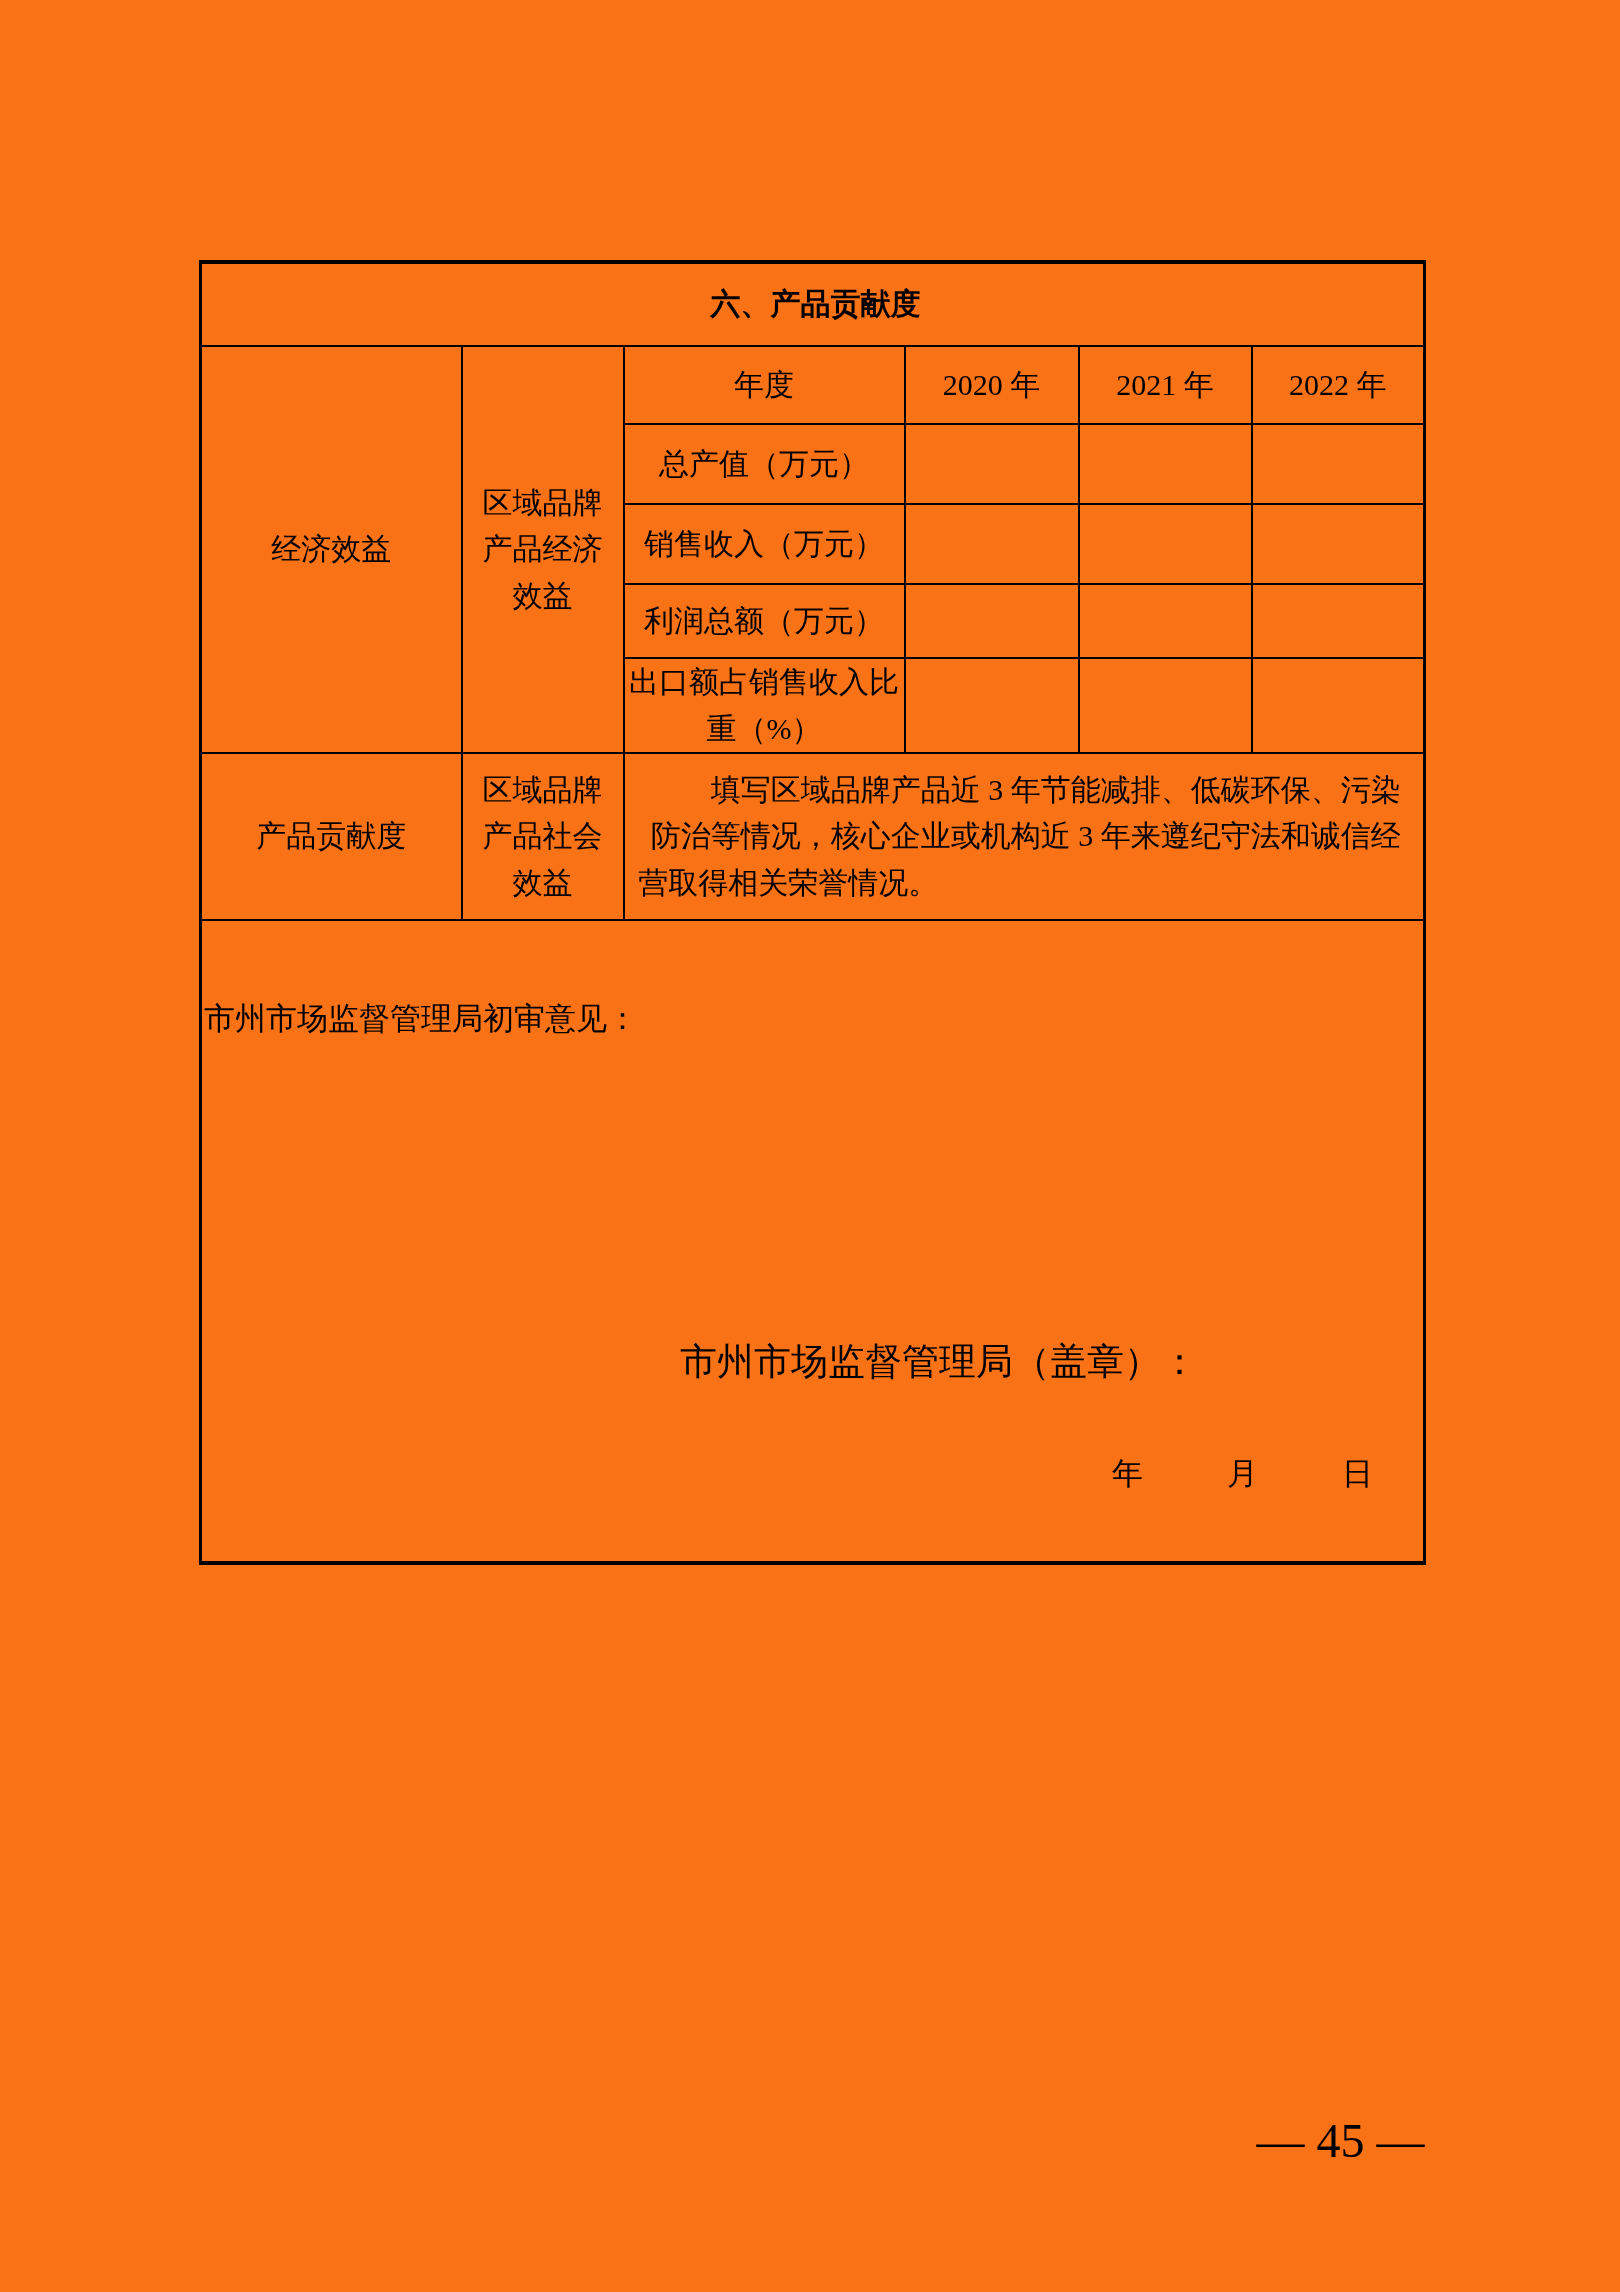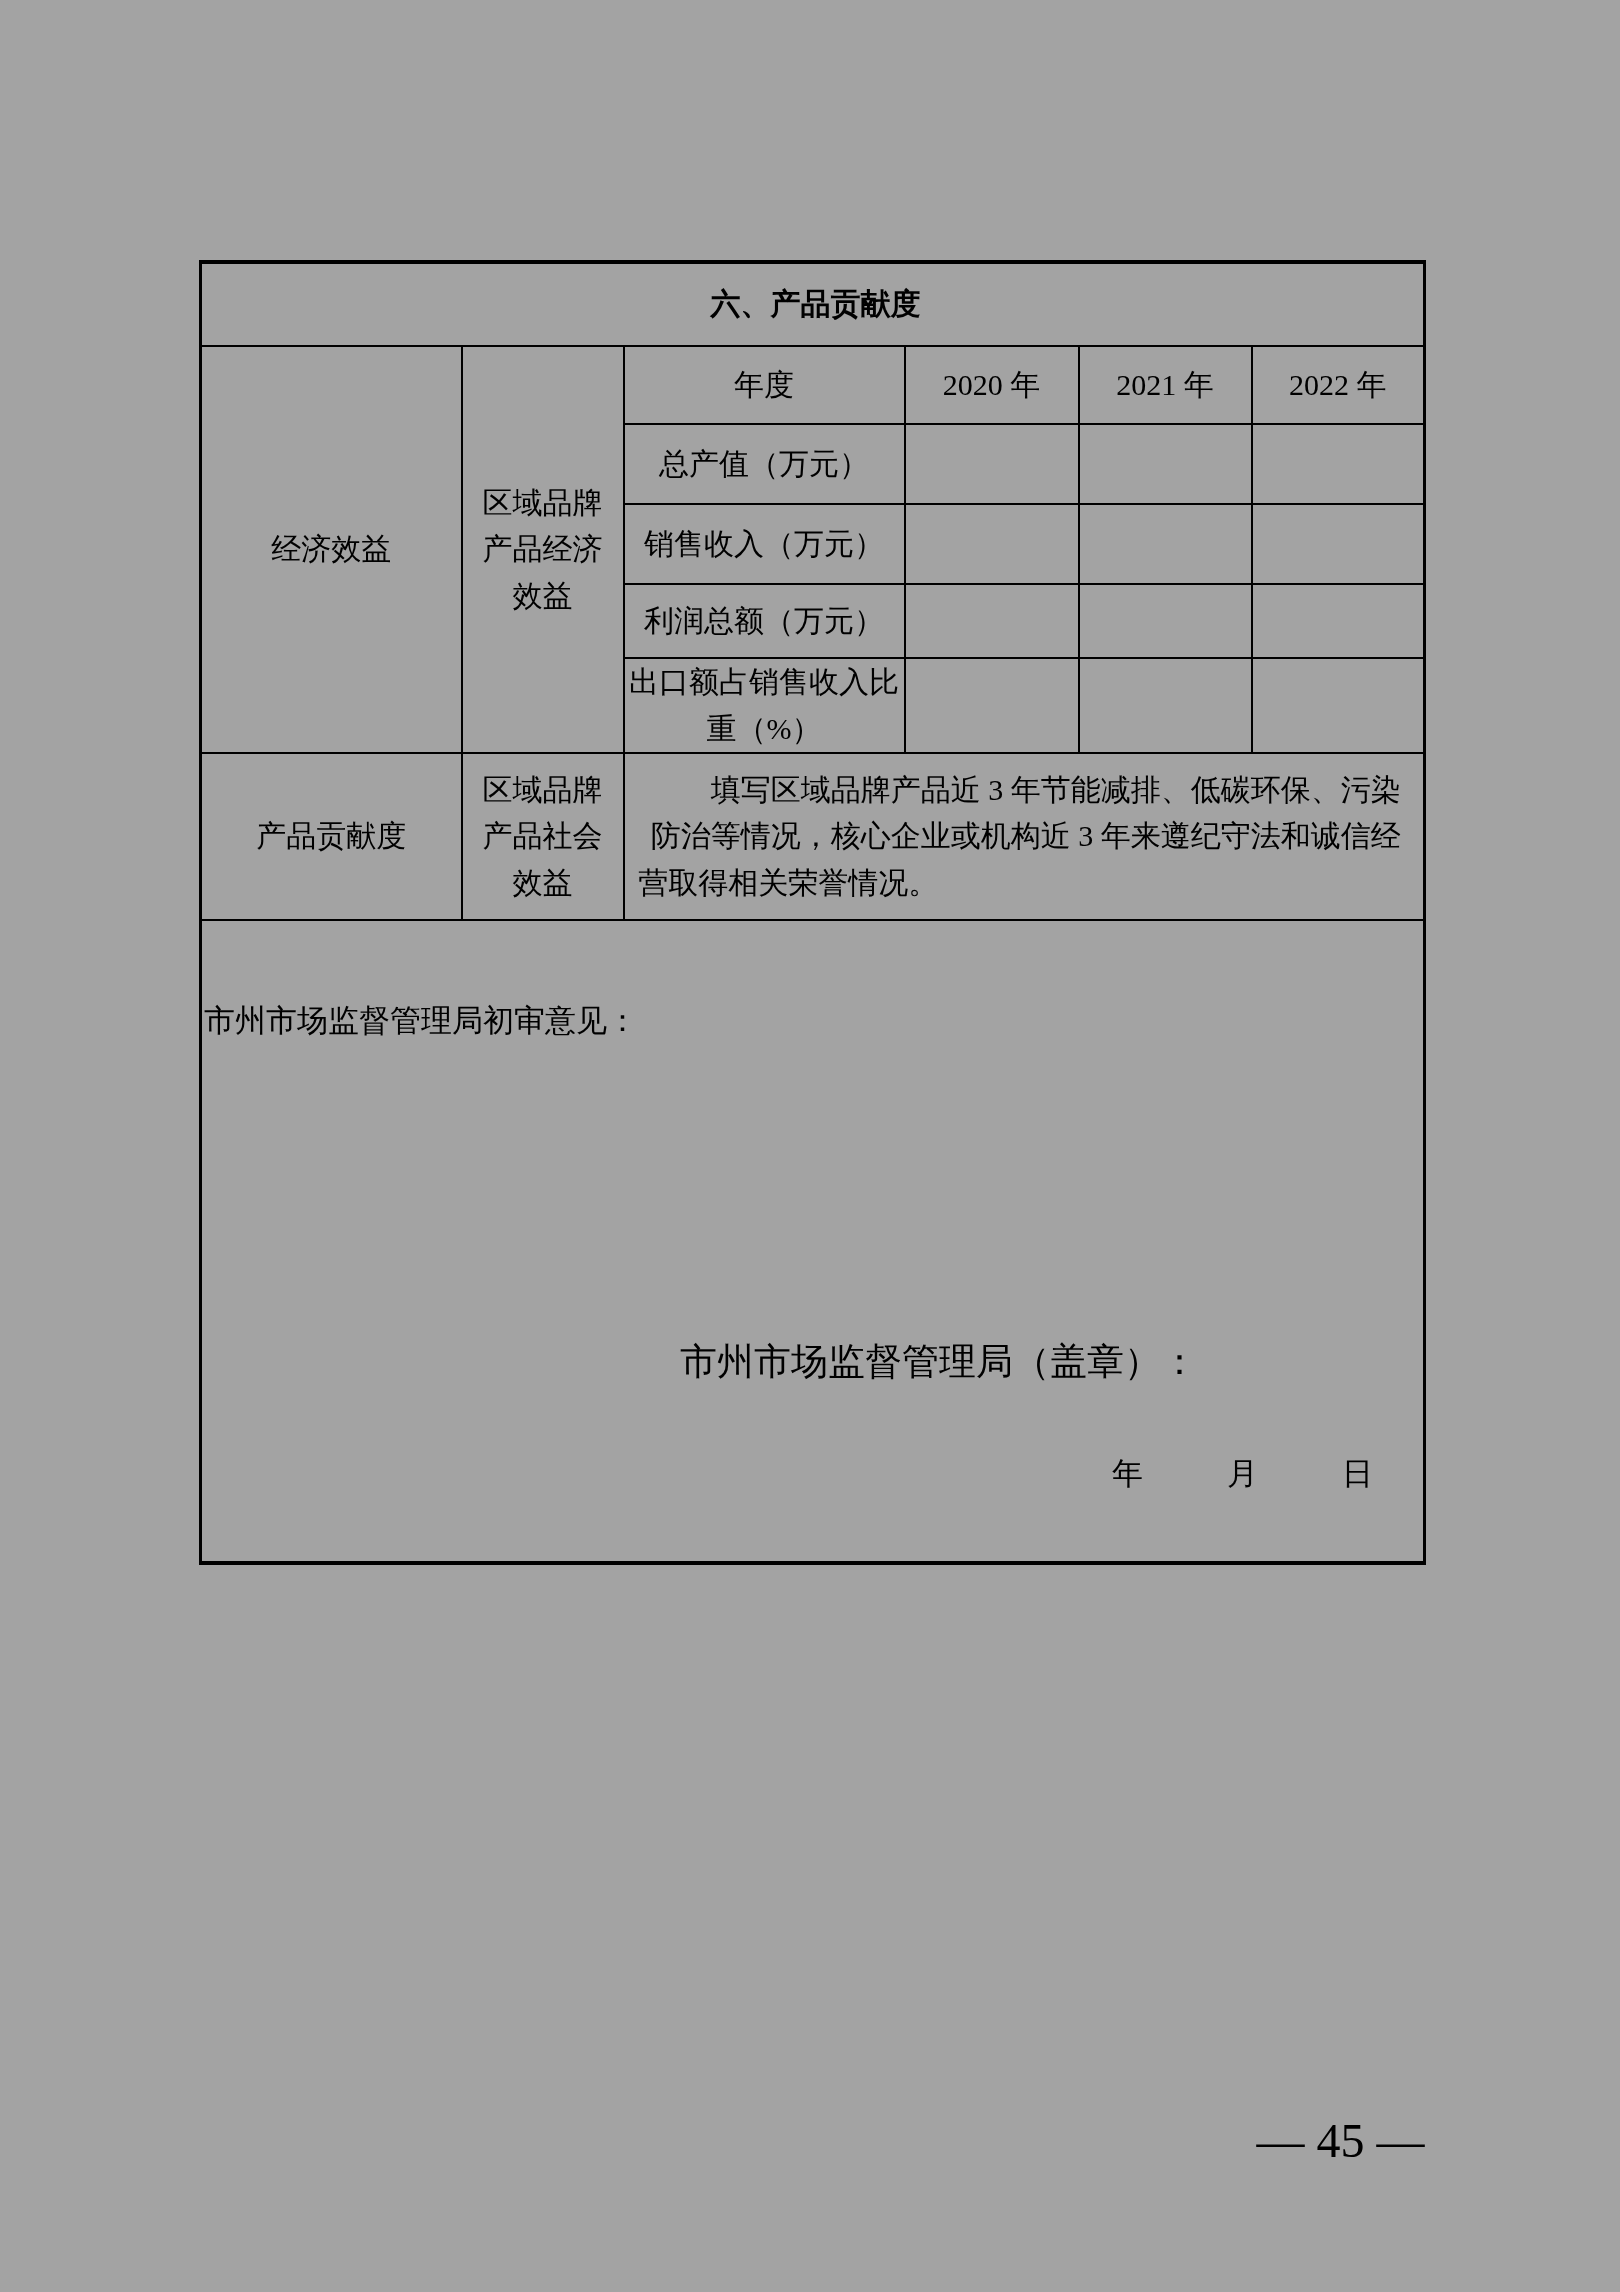--- a/index.html
+++ b/index.html
@@ -1,21 +1,21 @@
 <!DOCTYPE html>
 <html><head>
 <meta charset="utf-8">
 <style>
   * { margin: 0; padding: 0; box-sizing: border-box; }
   html, body { background: #ffffff; }
   .page {
     position: relative;
     width: 1620px;
     height: 2293px;
-    background: #a3a3a3;
+    background: #f97316;
     font-family: "Liberation Serif", "DejaVu Serif", serif;
     color: #000000;
     overflow: hidden;
   }
   table.main {
     position: absolute;
     left: 199px;
     top: 260px;
     width: 1227px;
     border-collapse: collapse;
@@ -54,20 +54,21 @@
     position: relative;
     vertical-align: top;
     text-align: left;
   }
   .review-opinion {
     position: absolute;
     left: 2px;
     top: 76px;
     font-size: 31px;
     white-space: nowrap;
+    font-family: Liberation Mono, monospace;
   }
   .review-seal {
     position: absolute;
     left: 478px;
     top: 412px;
     font-size: 37px;
     white-space: nowrap;
   }
   .review-date {
     position: absolute;

